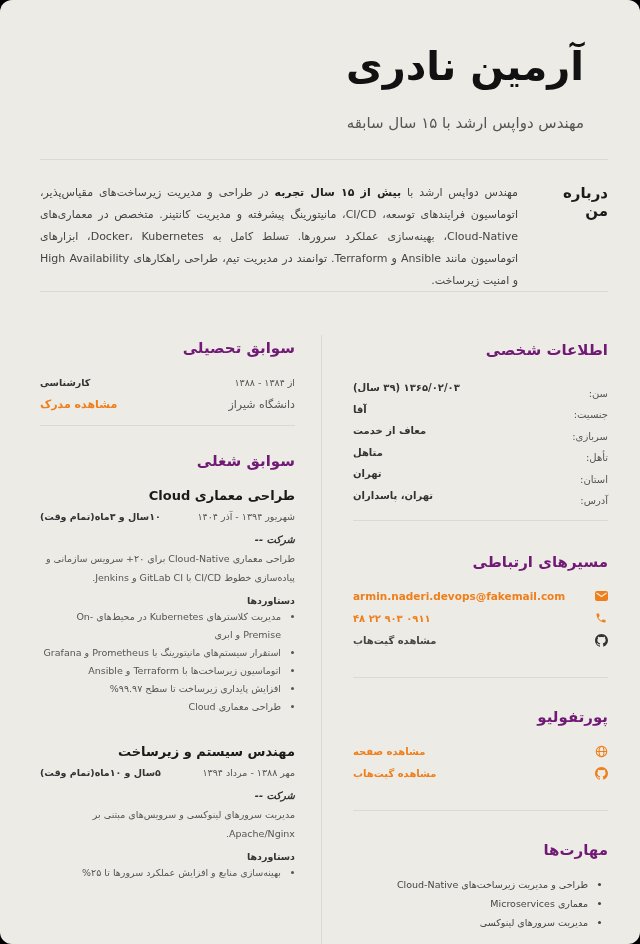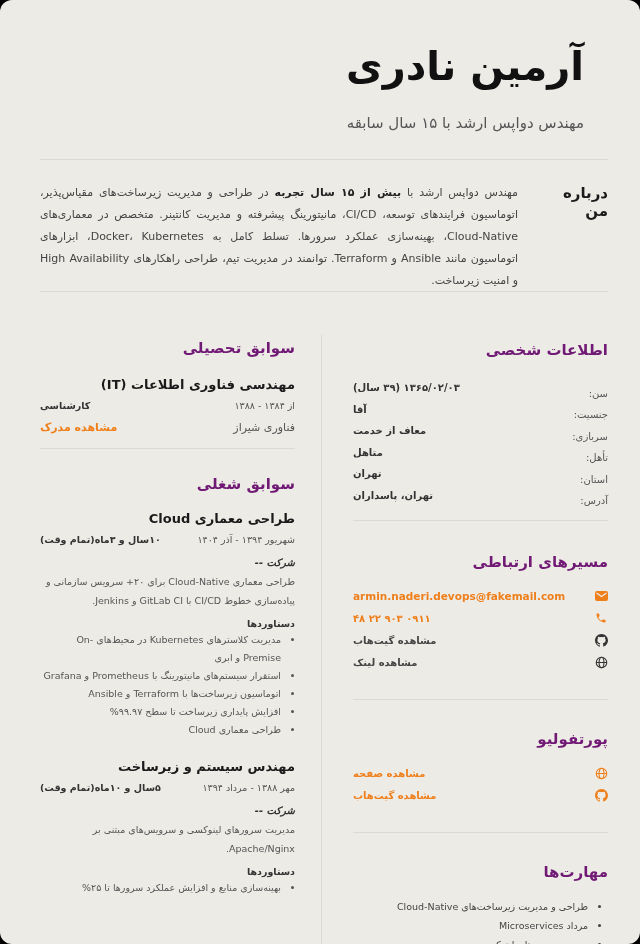--- a/index.html
+++ b/index.html
@@ -123,32 +123,20 @@
         <span class="txt orange">۰۹۱۱ ۹۰۳ ۲۲ ۴۸</span>
       </div>
       <div class="contact-row">
         <span class="ico">
           <svg width="13" height="13" viewBox="0 0 16 16">
               <path fill="#333" d="M8 0C3.6 0 0 3.6 0 8c0 3.5 2.3 6.5 5.5 7.6.4.1.5-.2.5-.4v-1.4c-2.2.5-2.7-1-2.7-1-.4-.9-.9-1.2-.9-1.2-.7-.5.1-.5.1-.5.8.1 1.2.8 1.2.8.7 1.2 1.9.9 2.3.7.1-.5.3-.9.5-1.1-1.8-.2-3.6-.9-3.6-4 0-.9.3-1.6.8-2.1-.1-.2-.4-1 .1-2.1 0 0 .7-.2 2.2.8.6-.2 1.3-.3 2-.3s1.4.1 2 .3c1.5-1 2.2-.8 2.2-.8.4 1.1.2 1.9.1 2.1.5.6.8 1.3.8 2.1 0 3.1-1.9 3.7-3.6 3.9.3.3.6.8.6 1.5v2.2c0 .2.1.5.6.4C13.7 14.5 16 11.5 16 8c0-4.4-3.6-8-8-8z"></path>
             </svg>
         </span>
         <span class="txt muted">مشاهده گیت‌هاب</span>
       </div>
-      <div class="contact-row">
-        <span class="ico">
-          <svg width="13" height="13" viewBox="0 0 16 16">
-              <g fill="none" stroke="#333" stroke-width="1.3">
-                <circle cx="8" cy="8" r="6.5"></circle>
-                <ellipse cx="8" cy="8" rx="3" ry="6.5"></ellipse>
-                <line x1="1.5" y1="8" x2="14.5" y2="8"></line>
-              </g>
-            </svg>
-        </span>
-        <span class="txt muted">مشاهده لینک</span>
-      </div>
     </div>
 
     <div class="hr" style="position:relative; margin:26px 0 30px 0; height:1px;"></div>
 
     <div>
       <h2 class="section-title" style="margin-bottom:14px;">پورتفولیو</h2>
       <div class="contact-row">
         <span class="ico">
           <svg width="13" height="13" viewBox="0 0 16 16">
               <g fill="none" stroke="#ef7f1a" stroke-width="1.3">
@@ -169,36 +157,35 @@
         <span class="txt orange">مشاهده گیت‌هاب</span>
       </div>
     </div>
 
     <div class="hr" style="position:relative; margin:26px 0 30px 0; height:1px;"></div>
 
     <div>
       <h2 class="section-title" style="margin-bottom:16px;">مهارت‌ها</h2>
       <ul class="skills">
         <li>طراحی و مدیریت زیرساخت‌های Cloud-Native</li>
-        <li>مرداد Microservices</li>
+        <li>معماری Microservices</li>
         <li>مدیریت سرورهای لینوکسی</li>
       </ul>
     </div>
   </div>
 
   <div class="col-left">
     <div>
       <h2 class="section-title" style="margin-top:4px;">سوابق تحصیلی</h2>
-      <div class="edu-title">مهندسی فناوری اطلاعات (IT)</div>
       <div class="row2">
         <span>از ۱۳۸۴ - ۱۳۸۸</span>
         <span class="l">کارشناسی</span>
       </div>
       <div class="row2 big">
-        <span>فناوری شیراز</span>
+        <span>دانشگاه شیراز</span>
         <span class="orange">مشاهده مدرک</span>
       </div>
     </div>
 
     <div class="hr" style="position:relative; margin:14px 0 26px 0; height:1px;"></div>
 
     <div>
       <h2 class="section-title" style="margin-bottom:18px;">سوابق شغلی</h2>
 
       <div>
@@ -212,21 +199,21 @@
         <div class="ach-title">دستاوردها</div>
         <ul class="ach">
           <li>مدیریت کلاسترهای Kubernetes در محیط‌های On-Premise و ابری</li>
           <li>استقرار سیستم‌های مانیتورینگ با Prometheus و Grafana</li>
           <li>اتوماسیون زیرساخت‌ها با Terraform و Ansible</li>
           <li>افزایش پایداری زیرساخت تا سطح ۹۹.۹۷%</li>
           <li>طراحی معماری Cloud</li>
         </ul>
       </div>
 
-      <div style="margin-top:20px;">
+      <div style="margin-top:28px;">
         <div class="job-title">مهندس سیستم و زیرساخت</div>
         <div class="row2" style="margin-bottom:12px;">
           <span>مهر ۱۳۸۸ - مرداد ۱۳۹۴</span>
           <span class="l">۵سال و ۱۰ماه(تمام وقت)</span>
         </div>
         <div class="company">شرکت --</div>
         <div class="desc">مدیریت سرورهای لینوکسی و سرویس‌های مبتنی بر Apache/Nginx.</div>
         <div class="ach-title">دستاوردها</div>
         <ul class="ach">
           <li>بهینه‌سازی منابع و افزایش عملکرد سرورها تا ۲۵%</li>

